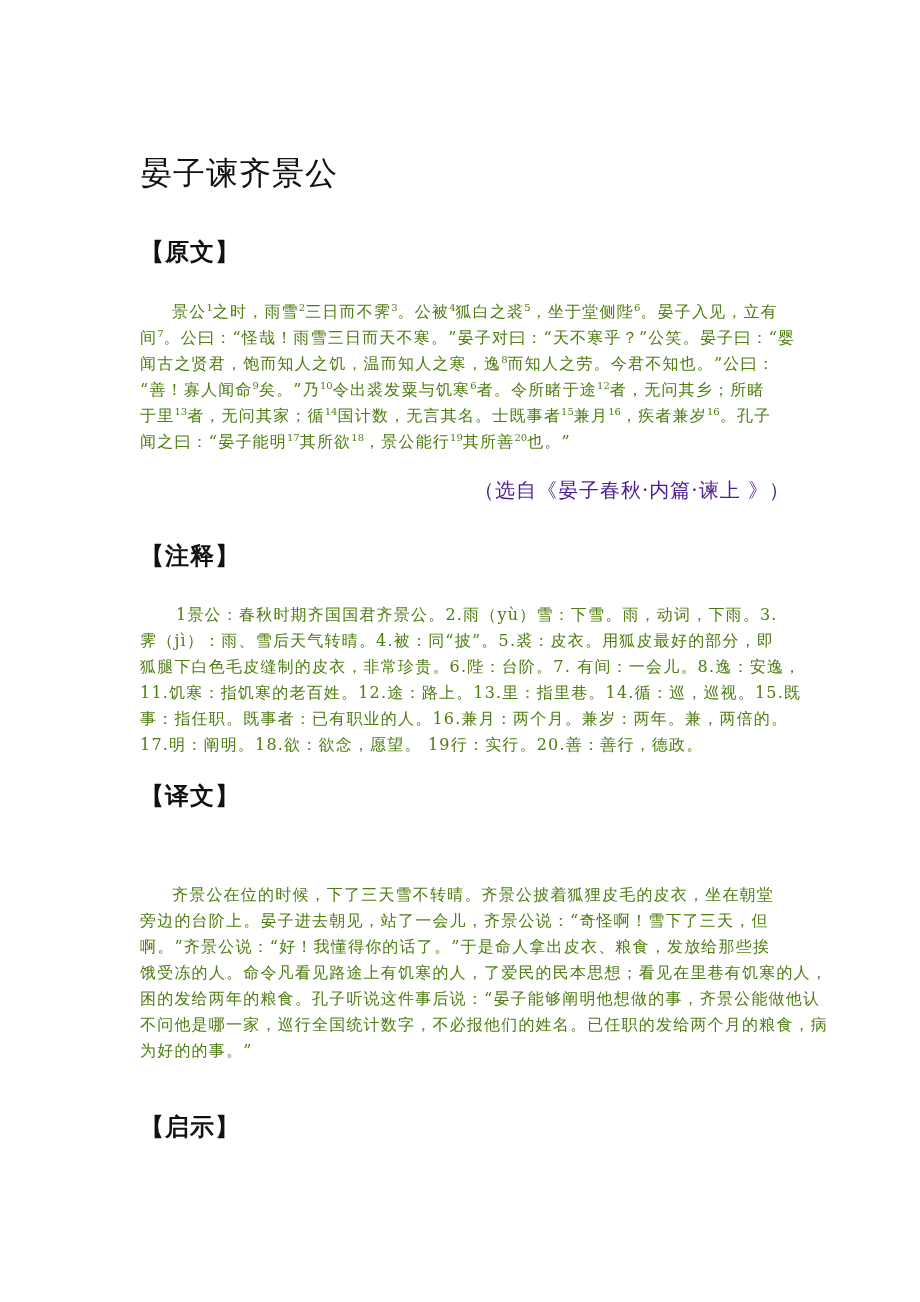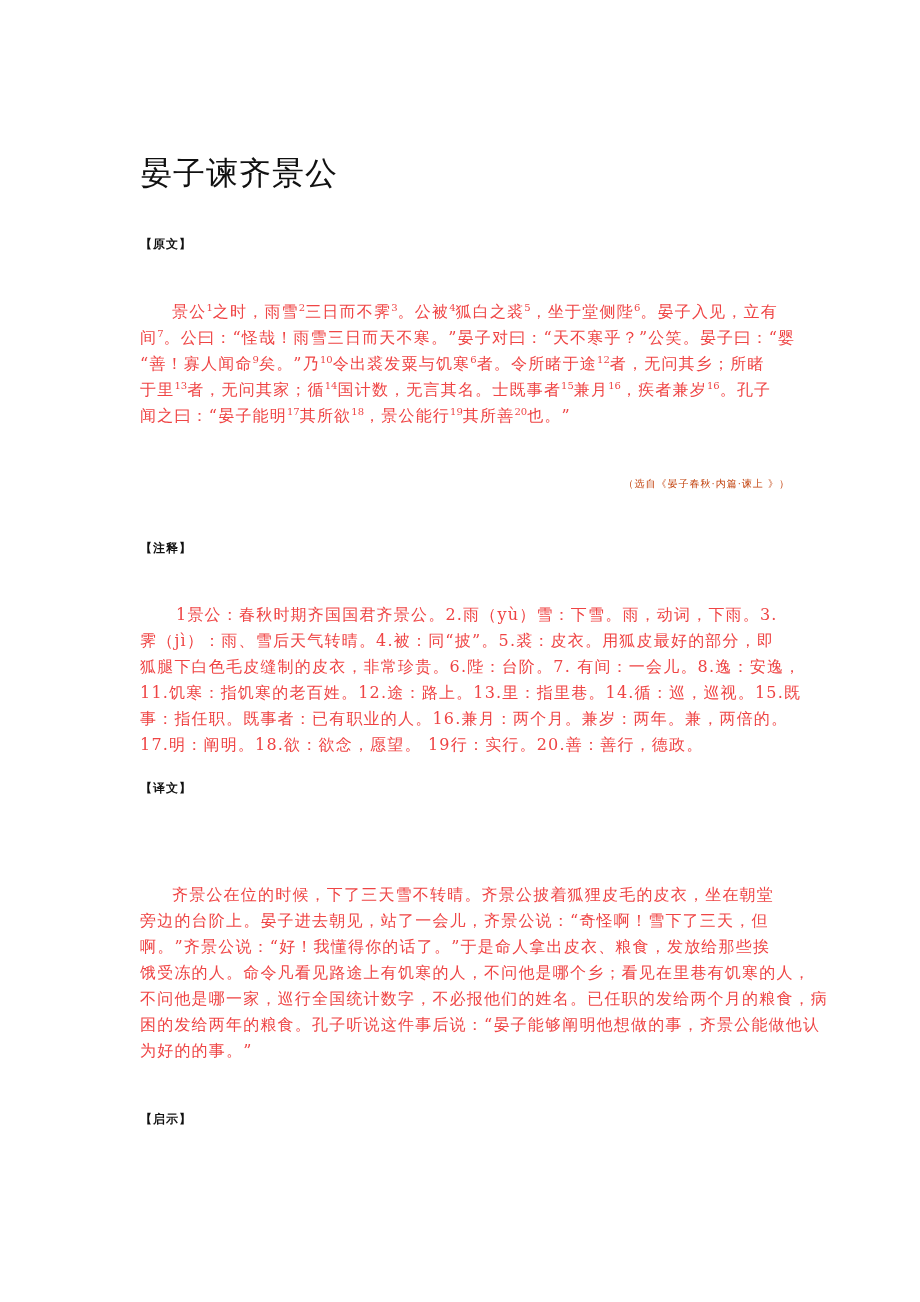--- a/index.html
+++ b/index.html
@@ -30,70 +30,71 @@
       font-size: 32px;
       font-weight: normal;
       letter-spacing: 1px;
       color: #111;
       margin: 0;
       font-family: "DejaVu Sans", "Liberation Sans", sans-serif;
     }
     .section-heading {
       position: absolute;
       left: 140px;
-      font-size: 12px;
+      font-size: 24px;
       font-weight: bold;
       margin: 0;
       letter-spacing: 1px;
       color: #111;
       font-family: "DejaVu Sans", "Liberation Sans", sans-serif;
     }
     .para {
       position: absolute;
       left: 140px;
       width: 648px;
       font-size: 16px;
       line-height: 26px;
       letter-spacing: 1.2px;
       text-align: justify;
       margin: 0;
-      color: #ef4444;
+      color: #4d7c0f;
     }
     .para .line {
       display: block;
       white-space: nowrap;
     }
     .para .indent { padding-left: 32px; }
     .para .indent-small { padding-left: 36px; }
     sup.note {
       font-size: 10px;
       vertical-align: super;
       line-height: 0;
       letter-spacing: 0;
     }
     .source {
       position: absolute;
       right: 130px;
       top: 441px;
-      font-size: 10px;
+      font-size: 20px;
       letter-spacing: 1px;
-      color: #c2410c;
+      color: #4c1d95;
     }
   </style>
 </head>
 <body>
 
 <div class="page">
 
   <h1 class="title">晏子谏齐景公</h1>
 
   <h2 class="section-heading" style="top:200px;">【原文】</h2>
   <div class="para" id="original-para" style="top:263px;">
       <span class="line indent">景公<sup class="note">1</sup>之时，雨雪<sup class="note">2</sup>三日而不霁<sup class="note">3</sup>。公被<sup class="note">4</sup>狐白之裘<sup class="note">5</sup>，坐于堂侧陛<sup class="note">6</sup>。晏子入见，立有</span>
       <span class="line">间<sup class="note">7</sup>。公曰：“怪哉！雨雪三日而天不寒。”晏子对曰：“天不寒乎？”公笑。晏子曰：“婴</span>
+      <span class="line">闻古之贤君，饱而知人之饥，温而知人之寒，逸<sup class="note">8</sup>而知人之劳。今君不知也。”公曰：</span>
       <span class="line">“善！寡人闻命<sup class="note">9</sup>矣。”乃<sup class="note">10</sup>令出裘发粟与饥寒<sup class="note">6</sup>者。令所睹于途<sup class="note">12</sup>者，无问其乡；所睹</span>
       <span class="line">于里<sup class="note">13</sup>者，无问其家；循<sup class="note">14</sup>国计数，无言其名。士既事者<sup class="note">15</sup>兼月<sup class="note">16</sup>，疾者兼岁<sup class="note">16</sup>。孔子</span>
       <span class="line">闻之曰：“晏子能明<sup class="note">17</sup>其所欲<sup class="note">18</sup>，景公能行<sup class="note">19</sup>其所善<sup class="note">20</sup>也。”</span>
     </div>
   <div class="source">（选自《晏子春秋·内篇·谏上 》）</div>
 
   <h2 class="section-heading" style="top:504px;text-align:right;">【注释】</h2>
   <div class="para notes" style="top:566px;">
     <span class="line indent-small">1景公：春秋时期齐国国君齐景公。2.雨（yù）雪：下雪。雨，动词，下雨。3.</span>
     <span class="line">霁（jì）：雨、雪后天气转晴。4.被：同“披”。5.裘：皮衣。用狐皮最好的部分，即</span>
@@ -101,21 +102,21 @@
     <span class="line">11.饥寒：指饥寒的老百姓。12.途：路上。13.里：指里巷。14.循：巡，巡视。15.既</span>
     <span class="line">事：指任职。既事者：已有职业的人。16.兼月：两个月。兼岁：两年。兼，两倍的。</span>
     <span class="line">17.明：阐明。18.欲：欲念，愿望。 19行：实行。20.善：善行，德政。</span>
   </div>
 
   <h2 class="section-heading" style="top:744px;">【译文】</h2>
   <div class="para" style="top:846px;">
     <span class="line indent">齐景公在位的时候，下了三天雪不转晴。齐景公披着狐狸皮毛的皮衣，坐在朝堂</span>
     <span class="line">旁边的台阶上。晏子进去朝见，站了一会儿，齐景公说：“奇怪啊！雪下了三天，但</span>
     <span class="line">啊。”齐景公说：“好！我懂得你的话了。”于是命人拿出皮衣、粮食，发放给那些挨</span>
-    <span class="line">饿受冻的人。命令凡看见路途上有饥寒的人，不问他是哪个乡；看见在里巷有饥寒的人，</span>
+    <span class="line">饿受冻的人。命令凡看见路途上有饥寒的人，了爱民的民本思想；看见在里巷有饥寒的人，</span>
+    <span class="line">困的发给两年的粮食。孔子听说这件事后说：“晏子能够阐明他想做的事，齐景公能做他认</span>
     <span class="line">不问他是哪一家，巡行全国统计数字，不必报他们的姓名。已任职的发给两个月的粮食，病</span>
-    <span class="line">困的发给两年的粮食。孔子听说这件事后说：“晏子能够阐明他想做的事，齐景公能做他认</span>
     <span class="line">为好的的事。”</span>
   </div>
 
   <h2 class="section-heading" style="top:1075px;">【启示】</h2>
 
 </div>
 
 </body></html>

